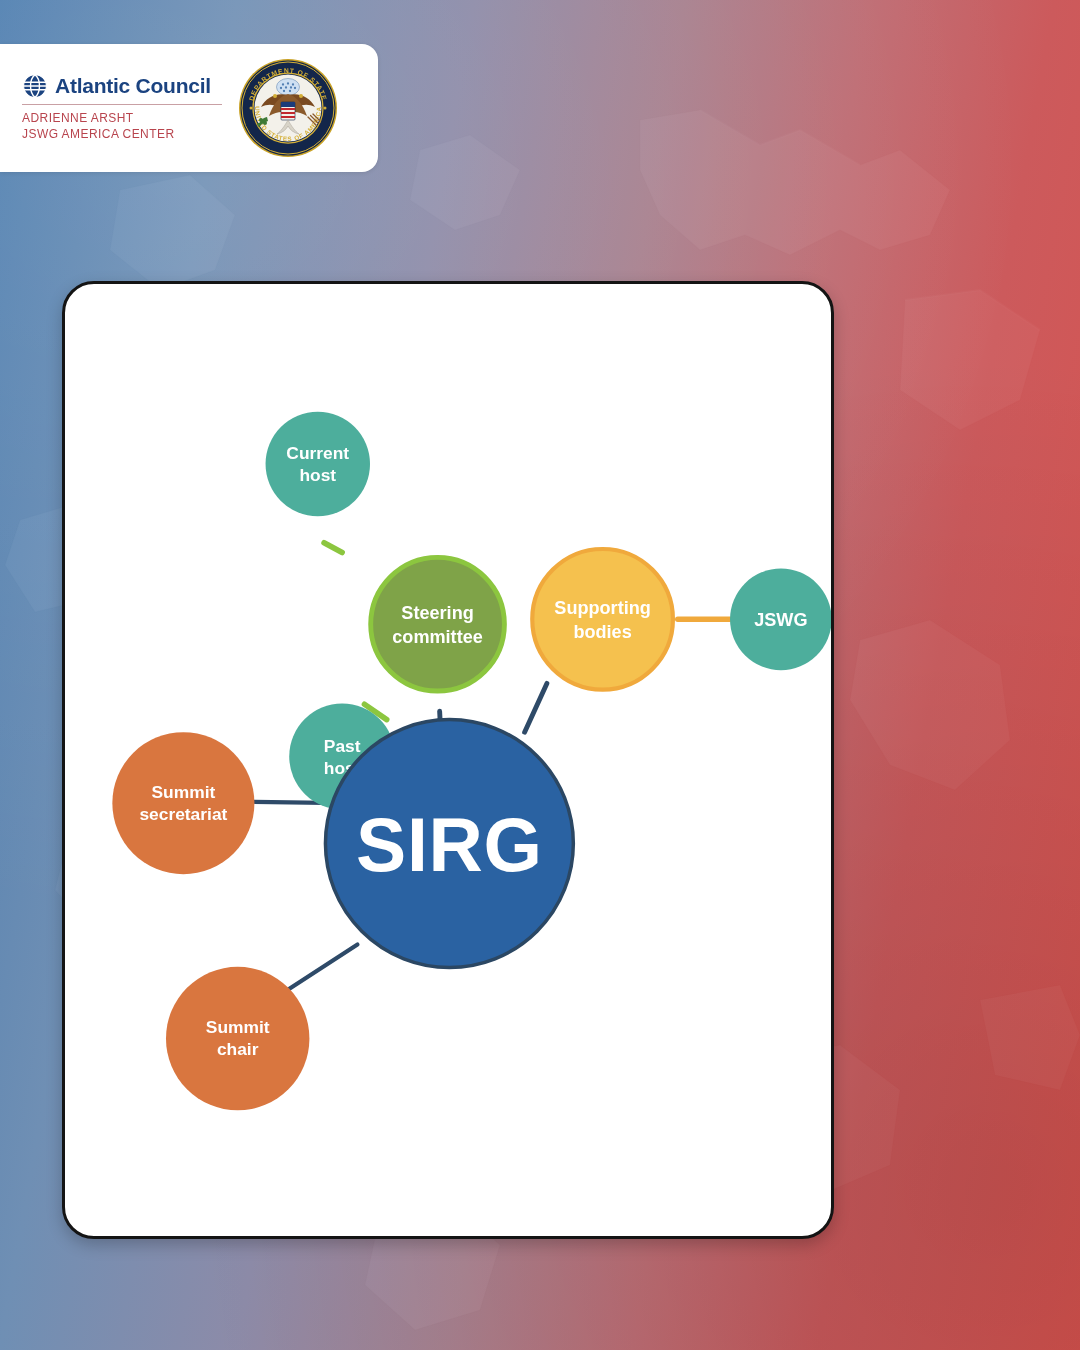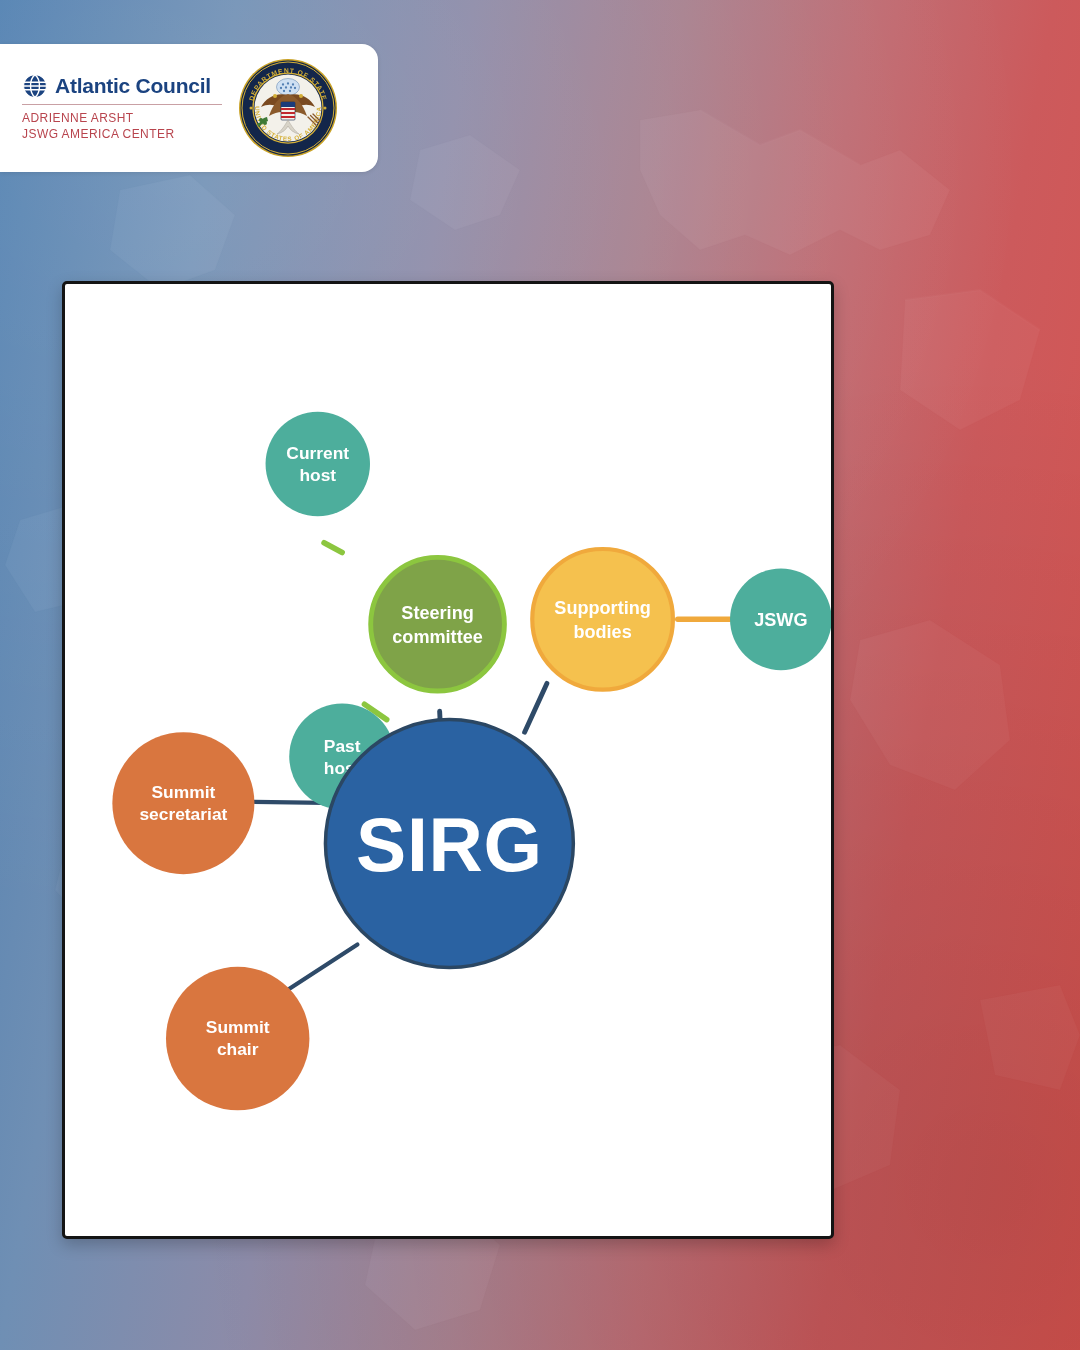--- a/index.html
+++ b/index.html
@@ -60,21 +60,21 @@
     display: flex; align-items: center; justify-content: center;
   }
 
   
   #diagram-card {
     position: absolute;
     left: 62px; top: 281px;
     width: 772px; height: 958px;
     background: #ffffff;
     border: 3px solid #141414;
-    border-radius: 5px;
+    border-radius: 32px;
     box-shadow: 0 6px 16px rgba(0,0,0,.22);
     overflow: hidden;
   }
   #diagram-svg { display: block; width: 100%; height: 100%; }
 
   .node-label {
     font-family: "Liberation Sans", sans-serif;
     fill: #ffffff;
     text-anchor: middle;
     font-weight: bold;

